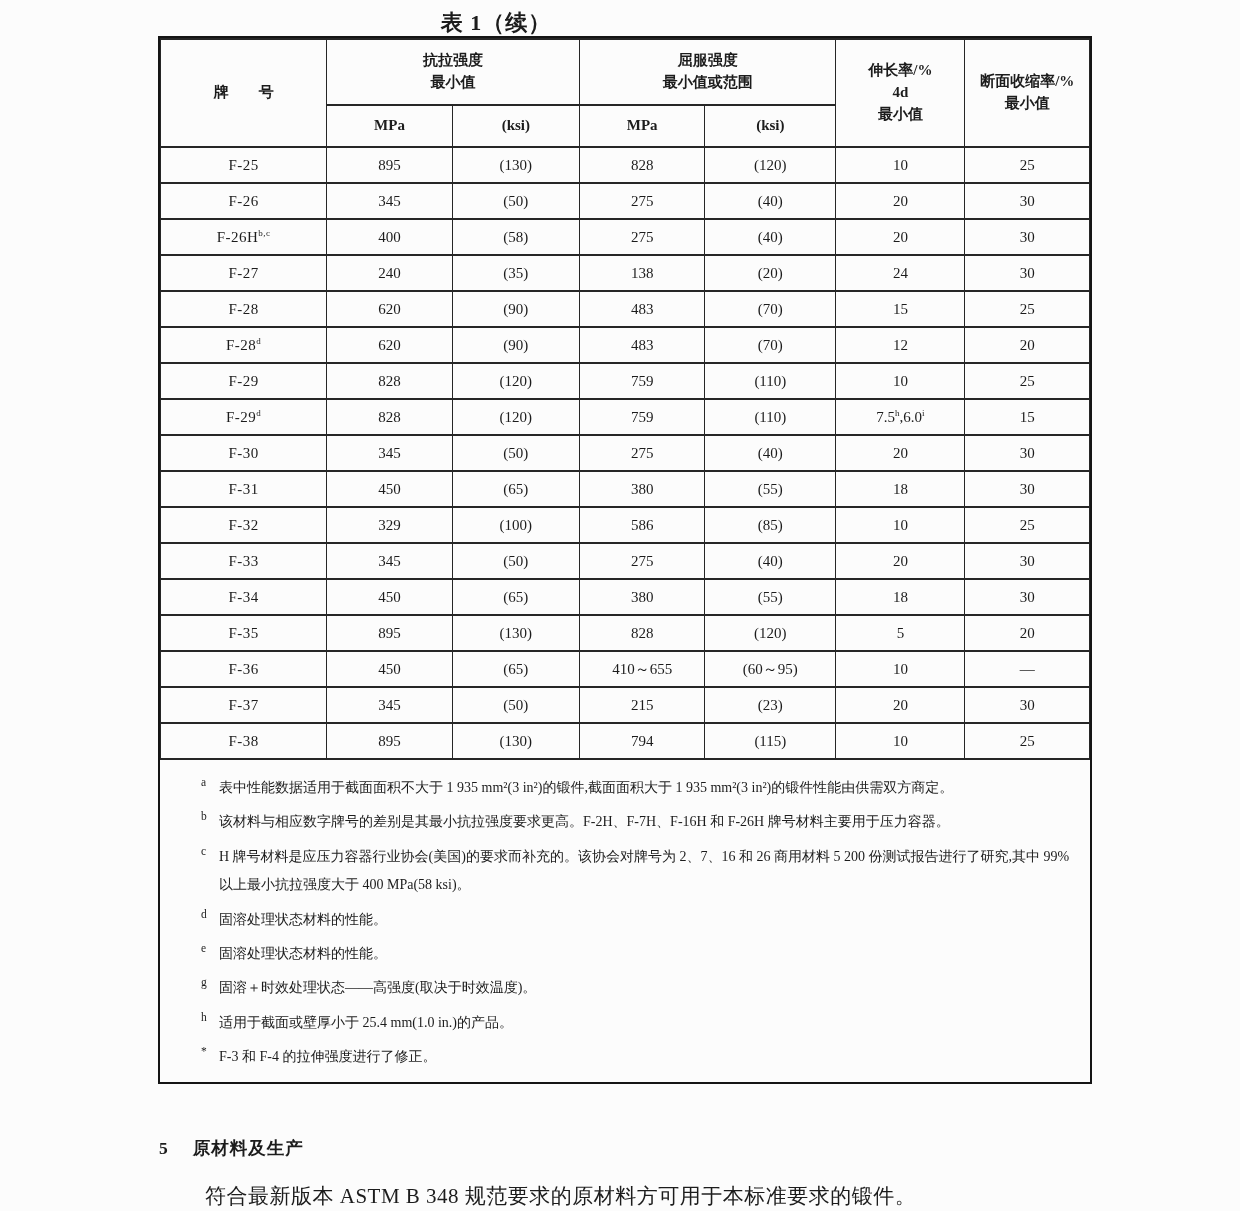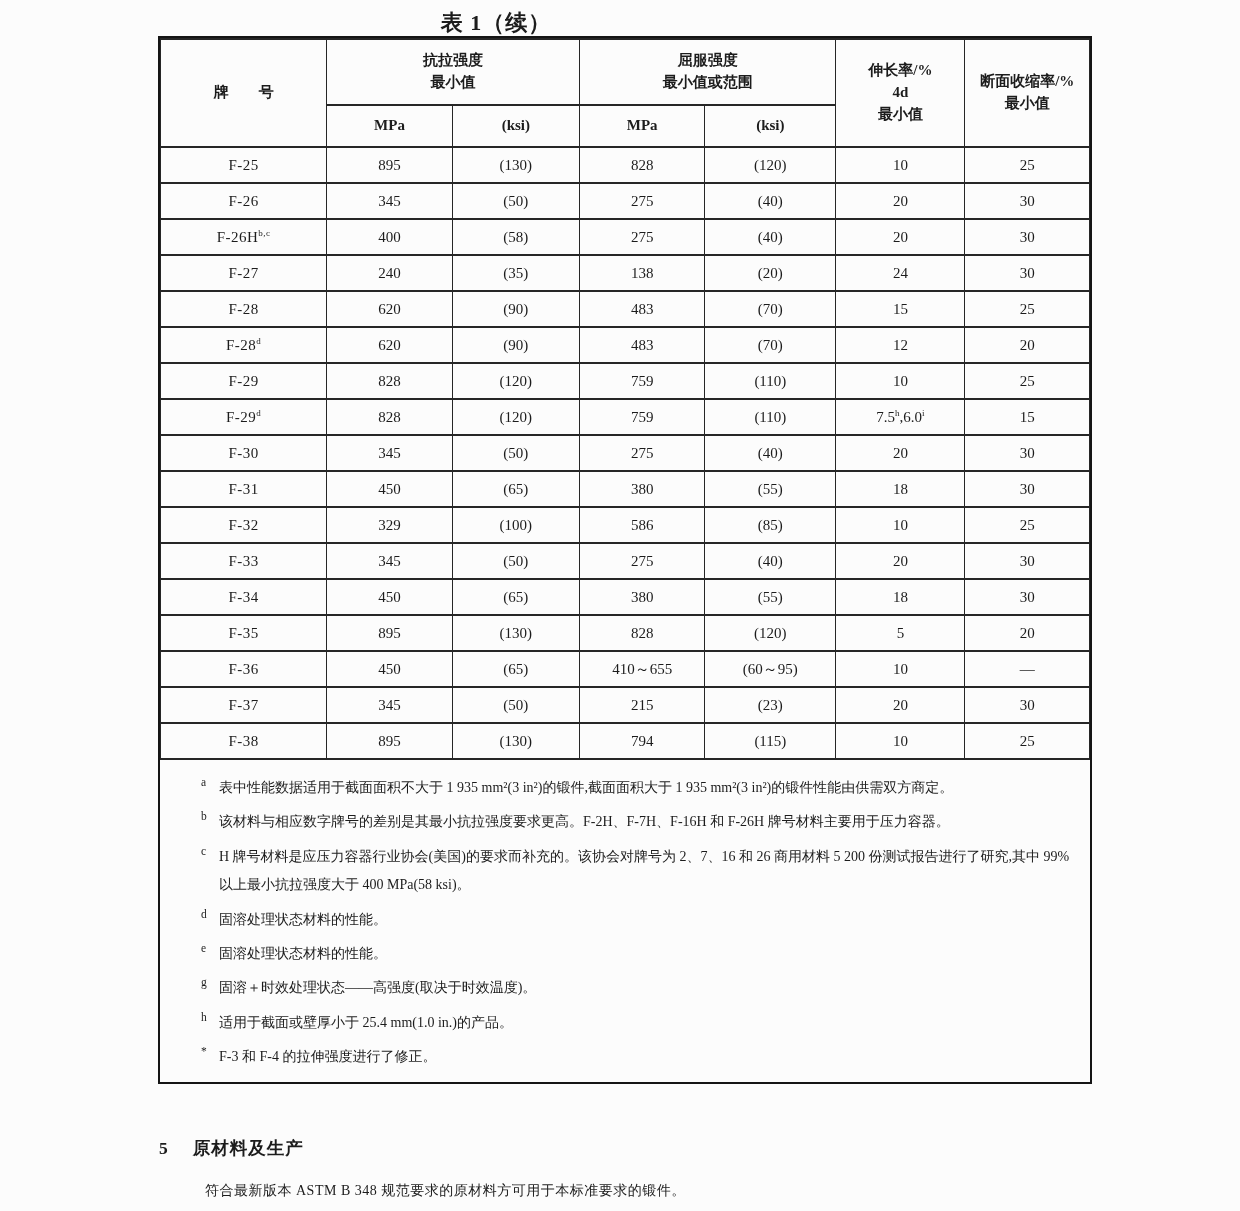--- a/index.html
+++ b/index.html
@@ -58,21 +58,21 @@
     font-size:11.5px; vertical-align:6px;
   }
 
   .section-heading {
     position:absolute; left:159px; top:1136px;
     font-size:17.5px; font-weight:700; letter-spacing:1px;
   }
   .section-heading .sec-num { margin-right:24px; }
   .section-paragraph {
     position:absolute; left:205px; top:1182px;
-    font-size:14px; letter-spacing:0.5px;
+    font-size:21px; letter-spacing:0.5px;
   }
 </style>
 </head>
 <body>
 
 <div class="page">
 
   <div class="doc-title">表 1（续）</div>
 
   <div class="table-frame">

